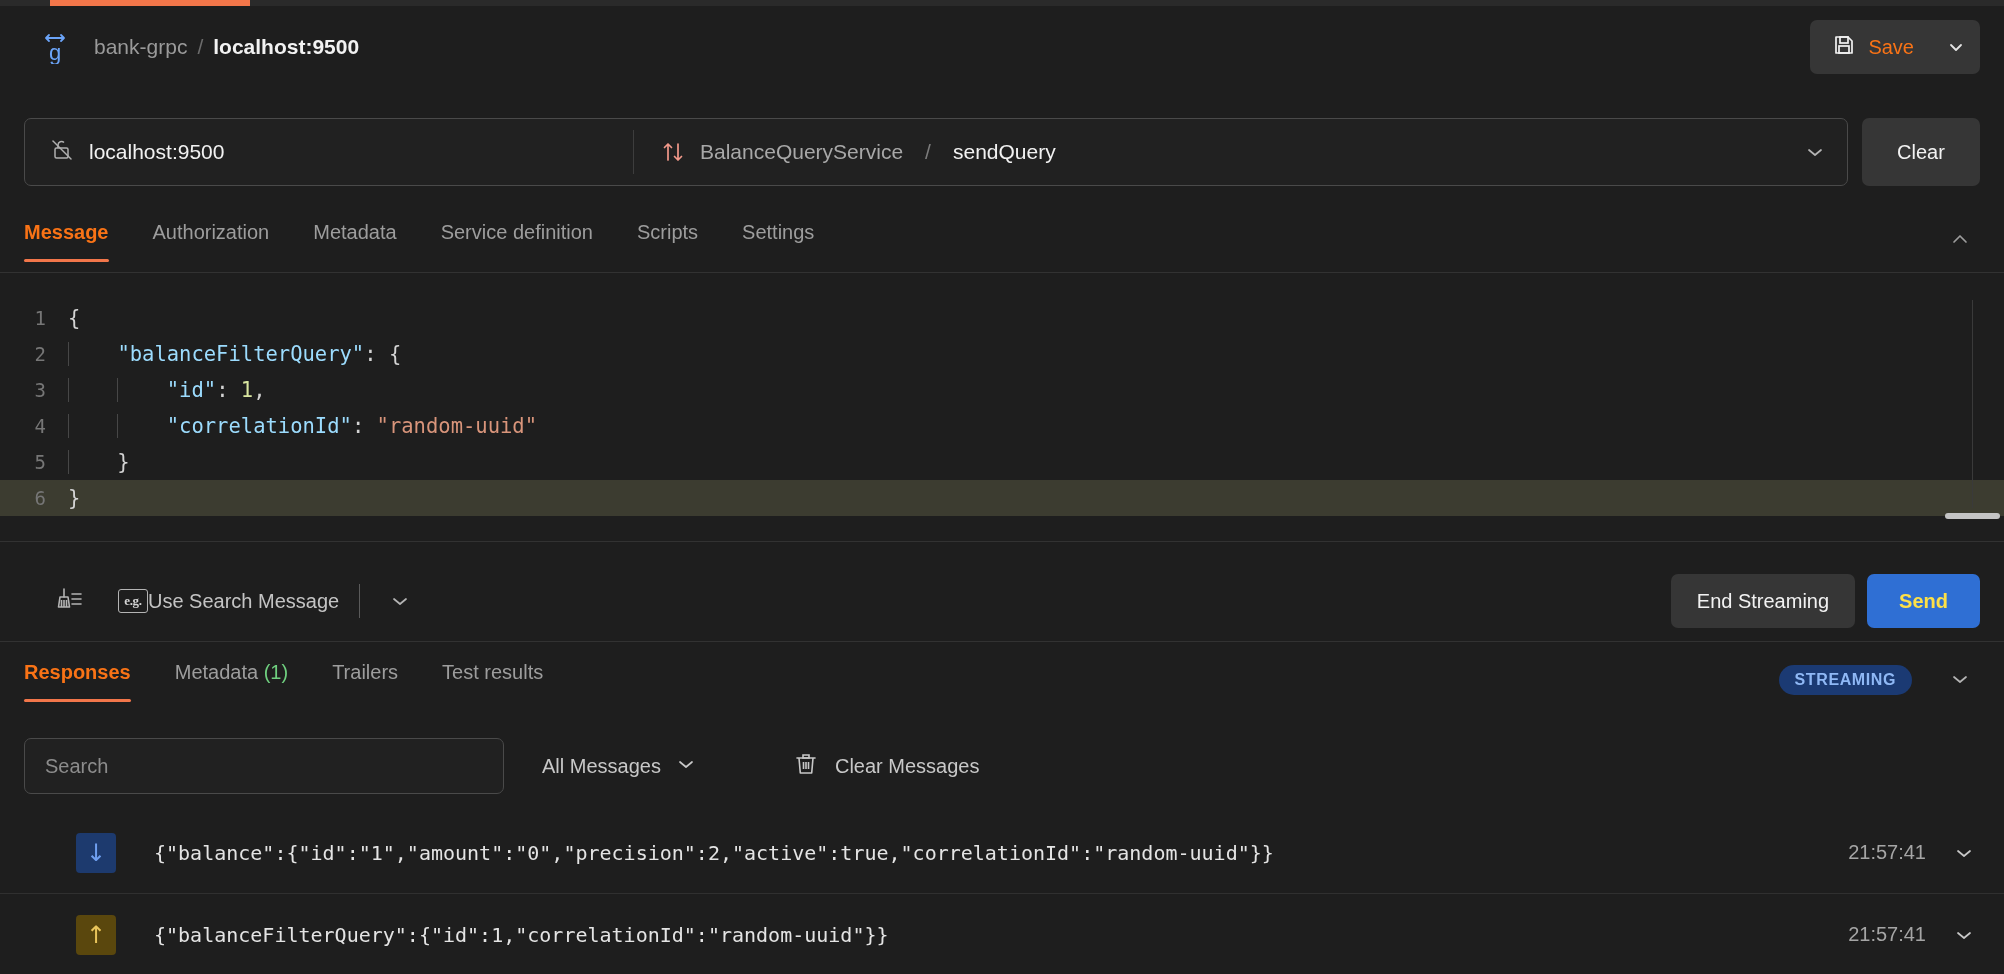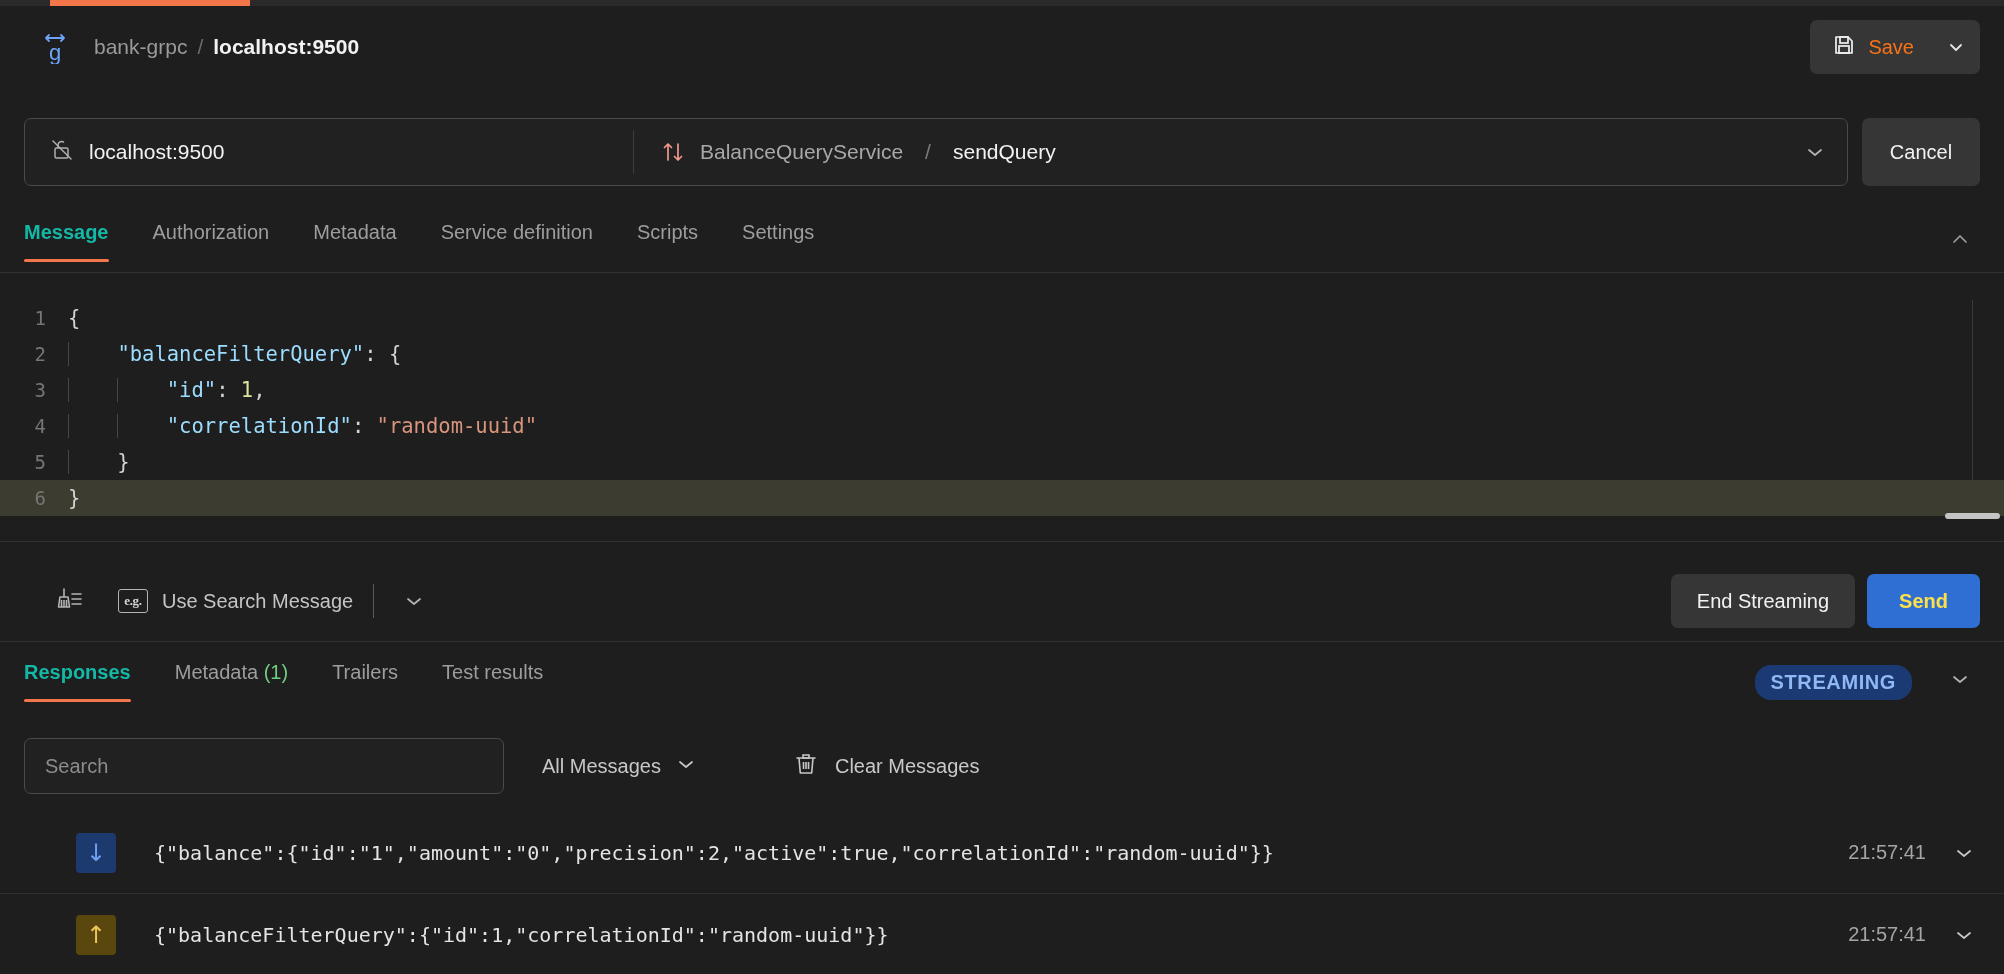--- a/index.html
+++ b/index.html
@@ -90,21 +90,21 @@
   .req-tabs {
     position: absolute; top: 215px; left: 0; width: 2004px; height: 58px;
     display: flex; align-items: flex-start; padding: 0 24px;
   }
   .tab {
     position: relative; font-size: 20px; color: #9d9d9d;
     padding: 6px 0 18px 0; margin-right: 44px; cursor: pointer;
     white-space: nowrap; background: none; border: none;
     font-family: inherit;
   }
-  .tab.active { color: #14b8a6; font-weight: bold; }
+  .tab.active { color: #f97316; font-weight: bold; }
   .tab.active::after {
     content: ""; position: absolute; left: 0; right: 0; bottom: 0;
     height: 3px; background: #f2764a; border-radius: 2px;
   }
   .collapse-caret {
     position: absolute; right: 32px; top: 12px;
     color: #9d9d9d; cursor: pointer;
   }
   .hr-line {
     position: absolute; left: 0; width: 2004px; height: 1px; background: #323232;
@@ -145,21 +145,21 @@
   .msgbar {
     position: absolute; top: 565px; left: 0; width: 2004px; height: 72px;
     display: flex; align-items: center; padding: 0 24px;
   }
   .broom-btn {
     width: 52px; height: 44px; display: flex; align-items: center;
     justify-content: center; color: #b4b4b4; margin-right: 22px;
     margin-left: 20px; background: none; border: none; cursor: pointer;
   }
   .example-btn {
-    display: flex; align-items: flex-end; gap: 14px;
+    display: flex; align-items: flex-end; 
     background: none; border: none; color: #c4c4c4;
     font-size: 20px; font-family: inherit; cursor: pointer; padding: 0;
   }
   .eg-box {
     width: 30px; height: 24px; border: 1.6px solid #b4b4b4; border-radius: 3px;
     display: flex; align-items: center; justify-content: center;
     font-size: 13px; font-weight: bold; color: #d4d4d4;
     font-family: "Liberation Serif", serif; letter-spacing: -0.3px;
   }
   .example-div { width: 1px; height: 34px; background: #5a5a5a; margin: 0 20px; }
@@ -182,21 +182,21 @@
 
   
   .resp-tabs {
     position: absolute; top: 655px; left: 0; width: 2004px; height: 56px;
     display: flex; align-items: flex-start; padding: 0 24px;
   }
   .count-badge { color: #6fcf7f; }
   .stream-badge {
     position: absolute; right: 92px; top: 10px;
     background: #1b3a73; color: #8fb8f5; border-radius: 16px;
-    padding: 6px 16px; font-size: 20px; font-weight: bold;
+    padding: 6px 16px; font-size: 16px; font-weight: bold;
     letter-spacing: 0.6px;
   }
   .resp-caret {
     position: absolute; right: 32px; top: 12px; color: #b4b4b4; cursor: pointer;
   }
 
   
   .filter-row {
     position: absolute; top: 730px; left: 0; width: 1780px; height: 72px;
     display: flex; align-items: center; padding: 0 24px;
@@ -306,21 +306,21 @@
       <span class="svc-name">BalanceQueryService</span>
       <span class="svc-sep">/</span>
       <span class="mtd-name">sendQuery</span>
     </div>
     <div class="url-caret">
       <svg width="22" height="22" viewBox="0 0 22 22" fill="none" stroke="#b4b4b4" stroke-width="1.7">
         <path d="M5 9l6 5 6-5" stroke-linecap="round" stroke-linejoin="round"></path>
       </svg>
     </div>
   </div>
-  <button class="cancel-btn">Cancel</button>
+  <button class="cancel-btn">Clear</button>
 </div>
 
 <div class="req-tabs">
   <button class="tab active">Message</button>
   <button class="tab">Authorization</button>
   <button class="tab">Metadata</button>
   <button class="tab">Service definition</button>
   <button class="tab">Scripts</button>
   <button class="tab">Settings</button>
   <span class="collapse-caret">

